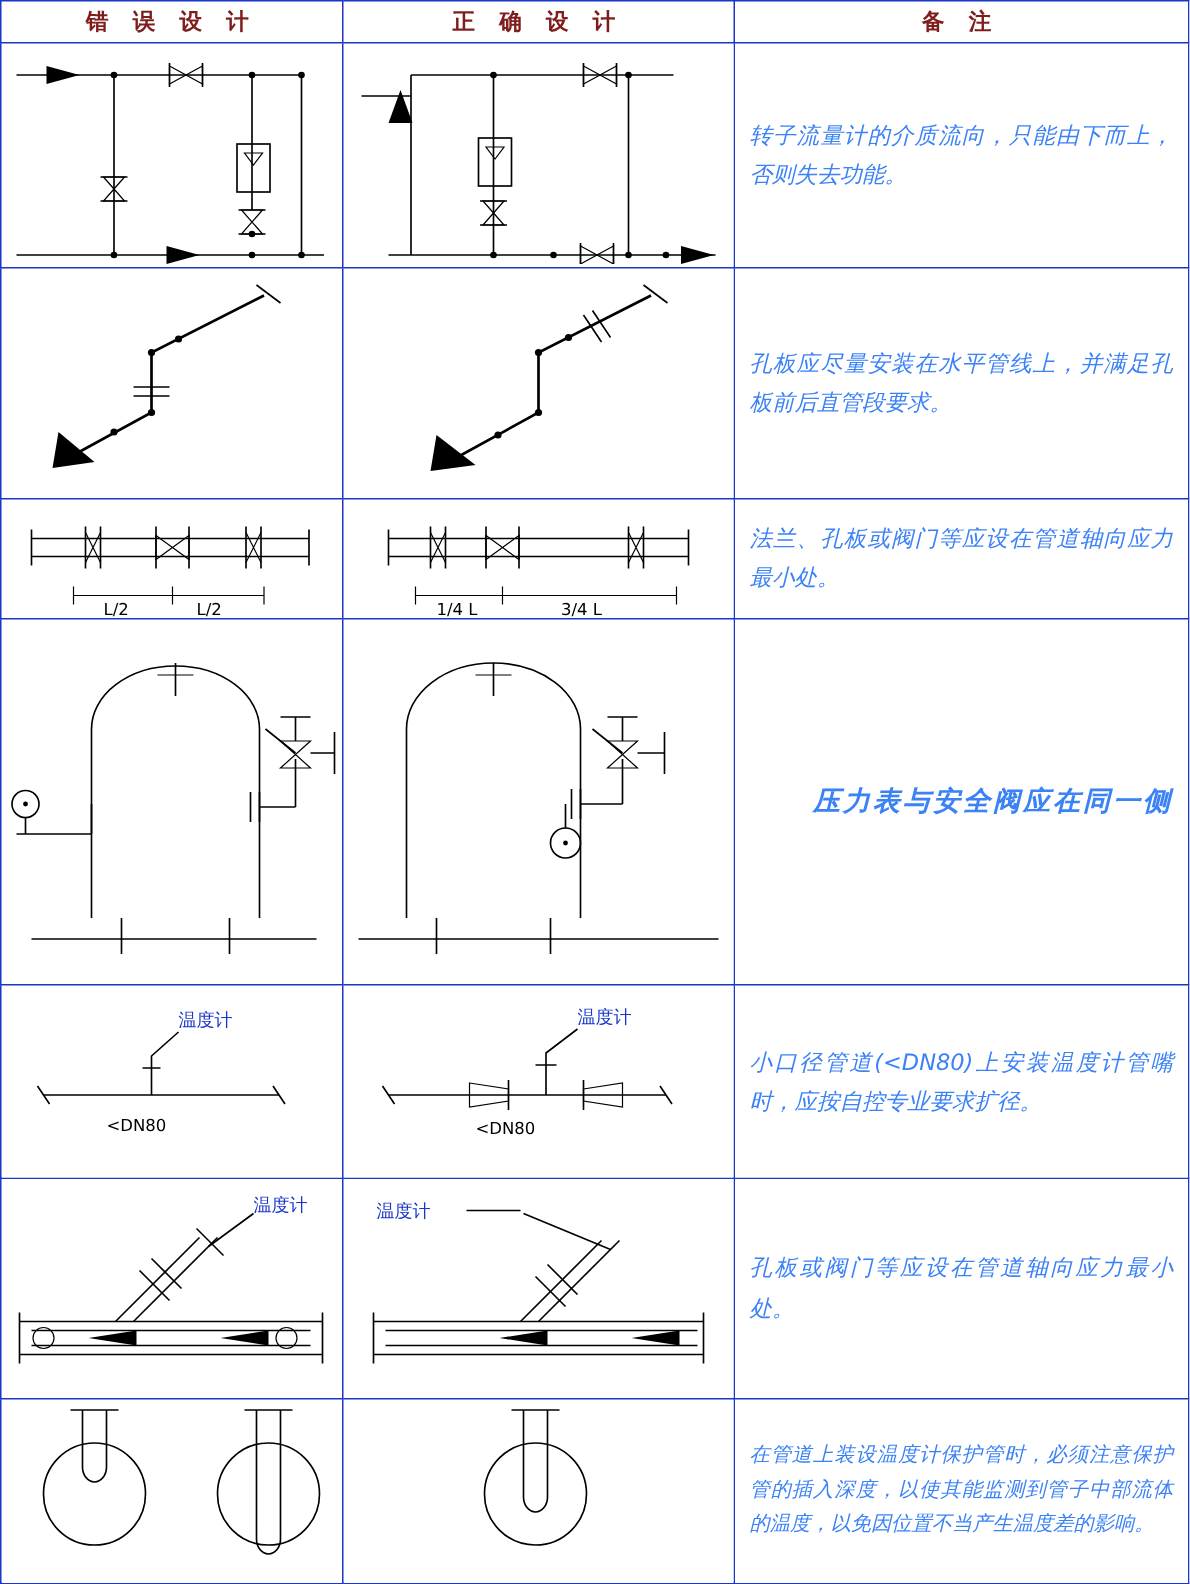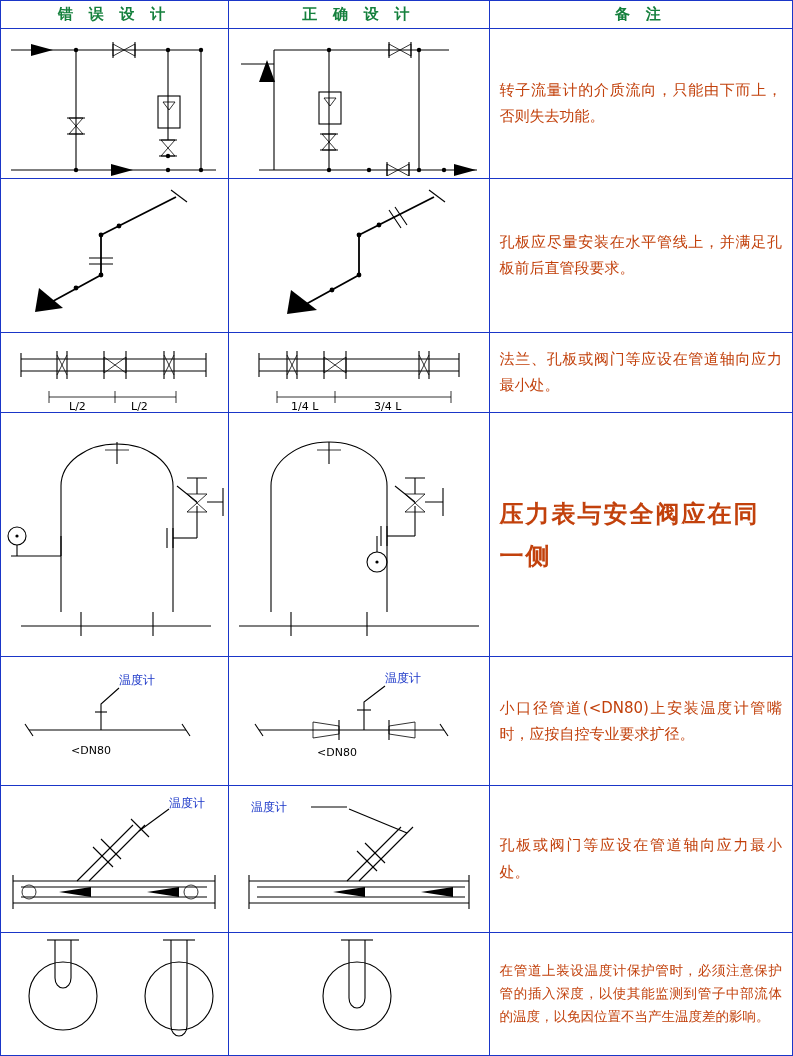--- a/index.html
+++ b/index.html
@@ -1,28 +1,28 @@
 <!DOCTYPE html>
 <html><head>
 <meta charset="utf-8">
 <style>
   html,body{margin:0;padding:0;background:#ffffff;}
   body{width:793px;height:1056px;font-family:"Liberation Sans","DejaVu Sans",sans-serif;}
   .sheet{width:793px;height:1056px;position:relative;box-sizing:border-box;}
   table.grid{border-collapse:collapse;width:793px;height:1056px;table-layout:fixed;}
   table.grid td,table.grid th{border:1px solid #1a36c8;padding:0;vertical-align:middle;}
-  .hdr{height:26px;text-align:center;color:#15803d;font-weight:bold;font-size:15px;letter-spacing:6px;
-       font-family:Liberation Serif, serif;background:#ffffff;}
+  .hdr{height:26px;text-align:center;color:#7f1d1d;font-weight:bold;font-size:15px;letter-spacing:6px;
+       font-family:Liberation Sans, sans-serif;background:#ffffff;}
   .colA{width:228px;}
   .colB{width:260px;}
   .colC{width:303px;}
   .cell{position:relative;overflow:hidden;background:#fff;}
-  .note{color:#c2410c;font-size:15px;line-height:1.75;padding:6px 10px;text-align:justify;
-        font-family:"DejaVu Sans","Liberation Sans",sans-serif;}
-  .note.big{font-size:24px;text-align:left;font-weight:bold;letter-spacing:2px;}
+  .note{color:#3b82f6;font-size:15px;line-height:1.75;padding:6px 10px;text-align:justify;
+        font-family:"DejaVu Sans","Liberation Sans",sans-serif;font-style:italic;}
+  .note.big{font-size:18px;text-align:right;font-weight:bold;letter-spacing:2px;}
   .note.sm{font-size:13.5px;line-height:1.7;}
   svg{display:block;}
   .ln{stroke:#000;stroke-width:1.1;fill:none;}
   .ln2{stroke:#000;stroke-width:1.8;fill:none;}
   .thin{stroke:#000;stroke-width:0.8;fill:none;}
   .dot{fill:#000;}
   .fillblk{fill:#000;}
   .txt{font-family:"DejaVu Sans","Liberation Sans",sans-serif;font-size:11px;fill:#000;}
   .txtb{font-family:"DejaVu Sans","Liberation Sans",sans-serif;font-size:12px;fill:#1a36c8;}
 </style>

